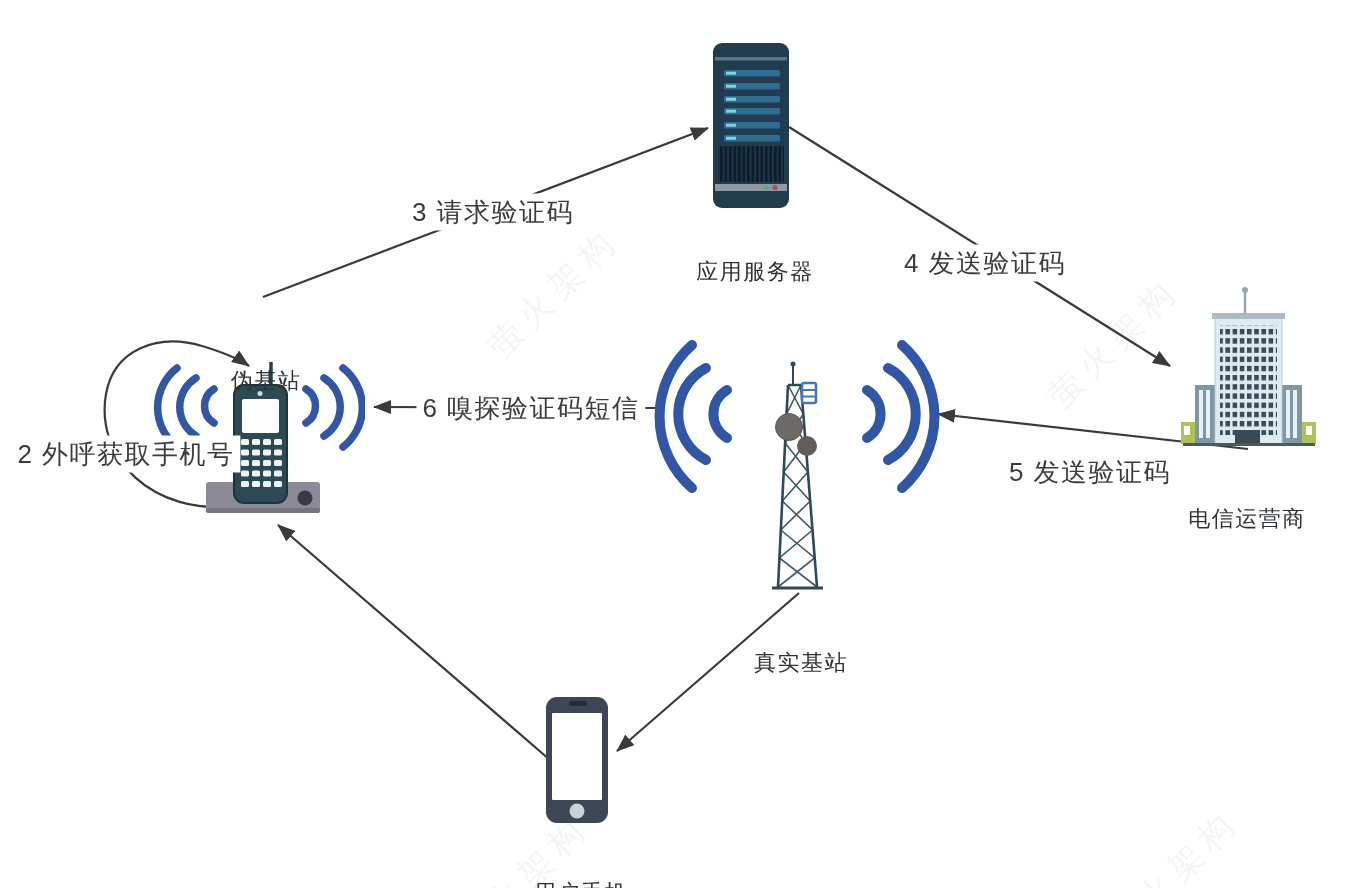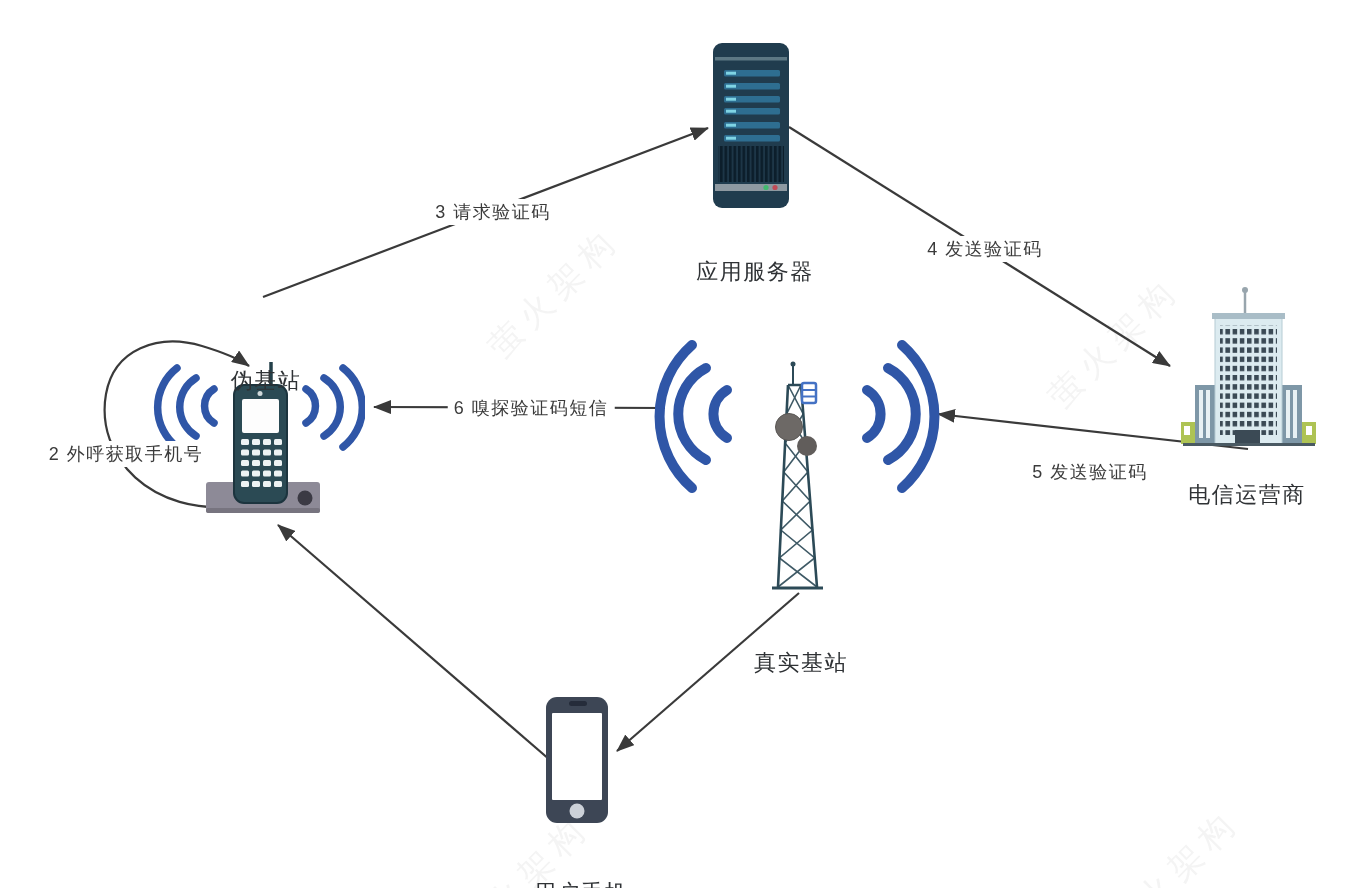--- a/index.html
+++ b/index.html
@@ -3,21 +3,21 @@
 <meta charset="utf-8">
 <style>
   html,body{margin:0;padding:0;background:#ffffff;}
   body{font-family:"Liberation Sans","DejaVu Sans",sans-serif;}
   .canvas{position:relative;width:1346px;height:888px;background:#ffffff;overflow:hidden;}
   .layer{position:absolute;left:0;top:0;}
   .icon{position:absolute;z-index:2;}
   .node-label{position:absolute;z-index:3;transform:translate(-50%,-50%);
     font-size:22px;letter-spacing:1.5px;color:#2f3235;white-space:nowrap;margin-top:44px;}
   .edge-label{position:absolute;z-index:3;transform:translate(-50%,-50%);
-    font-size:18px;letter-spacing:1.5px;color:#3b3b3b;white-space:nowrap;
+    font-size:26px;letter-spacing:1.5px;color:#3b3b3b;white-space:nowrap;
     background:#ffffff;padding:1px 6px;}
   .edge-label.two-line{text-align:center;line-height:1.16;}
   .watermark{position:absolute;z-index:0;transform:rotate(-45deg);
     font-size:34px;letter-spacing:8px;color:rgba(40,40,40,0.05);white-space:nowrap;}
   svg{display:block;}
 </style>
 </head>
 <body>
 
 <div class="canvas">
@@ -161,22 +161,22 @@
   <svg class="icon" style="left:540px;top:692px;" width="76" height="136">
     <rect x="6" y="5" width="62" height="126" rx="11" fill="#3d4655"></rect>
     <rect x="29" y="9" width="18" height="5" rx="2.5" fill="#252c3a"></rect>
     <rect x="12" y="21" width="50" height="87" rx="1" fill="#ffffff"></rect>
     <circle cx="37" cy="119" r="7.5" fill="#ccd1d8"></circle>
   </svg>
 
   <div class="node-label" style="left:755px;top:228px;">应用服务器</div>
   <div class="node-label" style="left:266px;top:337px;">伪基站</div>
   <div class="node-label" style="left:801px;top:619px;font-family:Liberation Mono, monospace;">真实基站</div>
-  <div class="node-label" style="left:1247px;top:451px;">电信运营商</div>
+  <div class="node-label" style="left:1247px;top:475px;">电信运营商</div>
   <div class="node-label" style="left:581px;top:849px;">用户手机</div>
 
   <div class="edge-label" style="left:493px;top:212px;">3 请求验证码</div>
-  <div class="edge-label" style="left:985px;top:249px;text-align:right;">4 发送验证码</div>
+  <div class="edge-label" style="left:985px;top:263px;text-align:right;">4 发送验证码</div>
   <div class="edge-label" style="left:1090px;top:432px;margin-top:40px;">5 发送验证码</div>
   <div class="edge-label" style="left:531px;top:408px;">6 嗅探验证码短信</div>
   <div class="edge-label" style="left:126px;top:454px;text-align:right;">2 外呼获取手机号</div>
 
 </div>
 
 </body></html>

